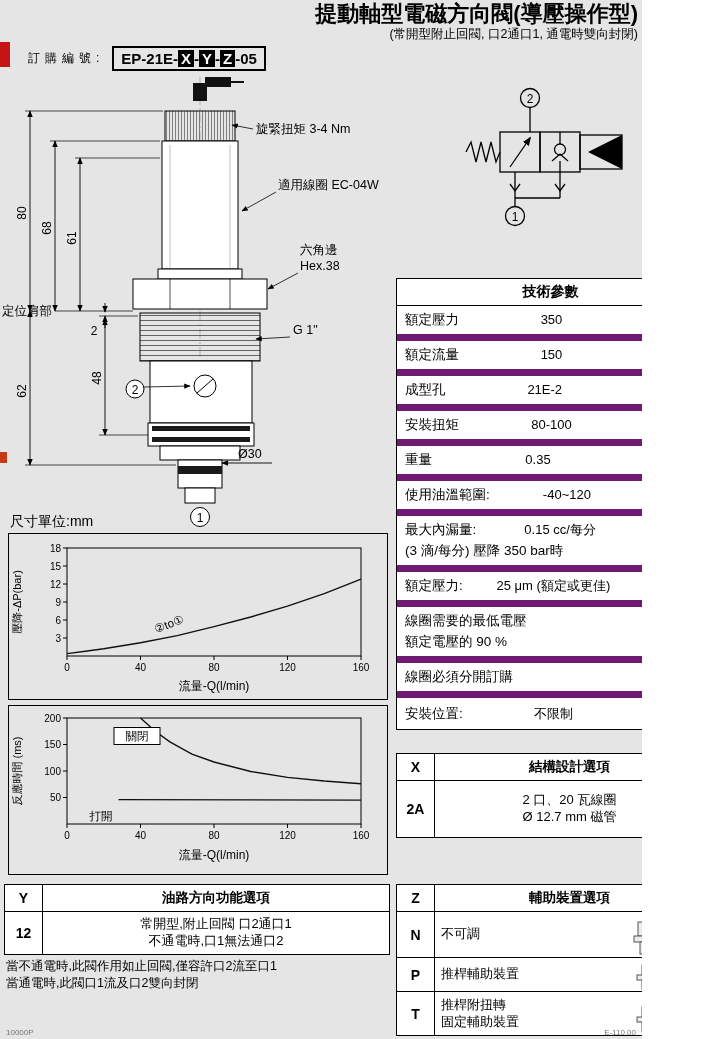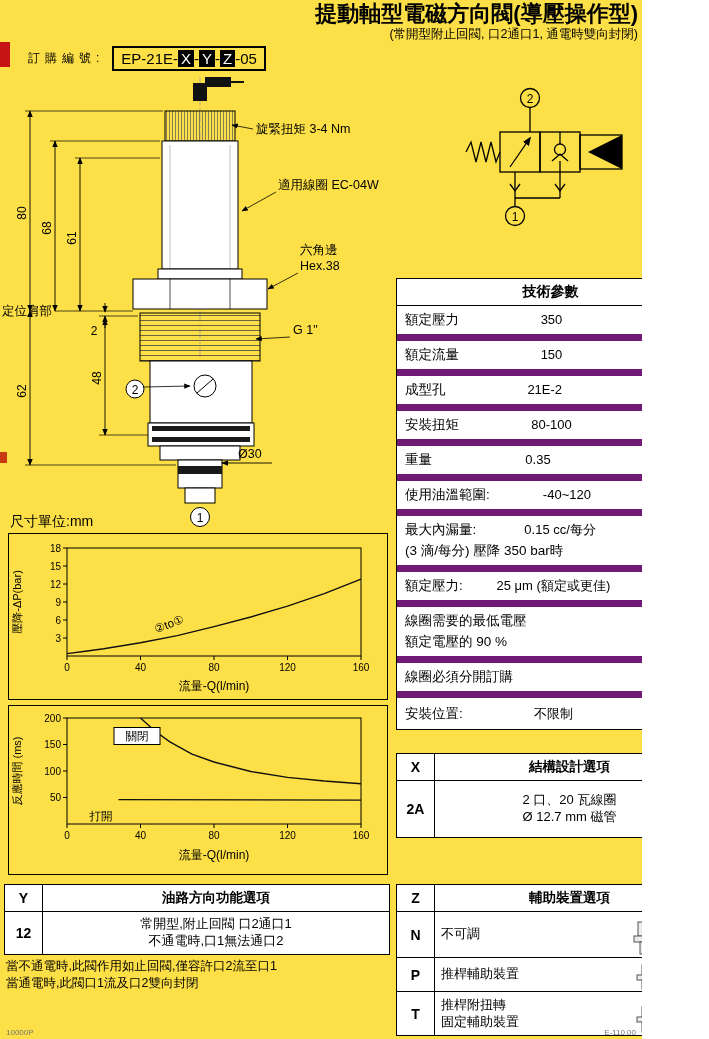--- a/index.html
+++ b/index.html
@@ -1,32 +1,32 @@
 <!DOCTYPE html>
 <html><head>
 <meta charset="utf-8">
 <style>
   * { margin:0; padding:0; box-sizing:border-box; }
   body { background:#fff; }
   .page {
-    position:relative; width:642px; height:1039px; background:#fde047;
+    position:relative; width:642px; height:1039px; background:#e5e5e5;
     font-family:"Liberation Sans","DejaVu Sans",sans-serif; color:#000; overflow:hidden;
   }
   svg text { font-family:"Liberation Sans","DejaVu Sans",sans-serif; fill:#000; }
 
   .title-block { position:absolute; top:2px; right:4px; text-align:right; }
   .main-title { font-size:22px; font-weight:bold; line-height:1.1; }
   .sub-title  { font-size:12.5px; font-weight:normal; }
 
   .red-mark  { position:absolute; left:0; top:42px;  width:10px; height:25px; background:#c61414; }
   .red-mark2 { position:absolute; left:0; top:452px; width:7px;  height:11px; background:#c63a14; }
 
   .order-row { position:absolute; left:28px; top:46px; display:flex; align-items:center; gap:8px; }
   .order-label { font-size:12px; letter-spacing:5px;text-align:right; }
-  .order-box { border:2px solid #000; padding:2px 7px; font-weight:normal; font-size:15px; white-space:nowrap; }
+  .order-box { border:2px solid #000; padding:2px 7px; font-weight:bold; font-size:15px; white-space:nowrap; }
   .order-box .inv { background:#000; color:#fff; padding:0 3px; }
 
   .drawing-area { position:absolute; left:0; top:73px; width:392px; height:460px; }
   .symbol-area  { position:absolute; left:402px; top:80px; width:300px; height:172px; }
 
   .tech-table { position:absolute; left:396px; top:278px; width:309px; border:1.5px solid #000; background:#fff; }
   .tech-title { font-weight:bold; text-align:center; font-size:14px; padding:4px 0; border-bottom:1.5px solid #000; }
   .tech-row   { border-bottom:7px solid #701a75; padding:5px 8px; min-height:31px; display:flex; flex-direction:column; justify-content:center; }
   .tech-row:last-child { border-bottom:none; }
   .tech-line  { display:flex; align-items:baseline; }

